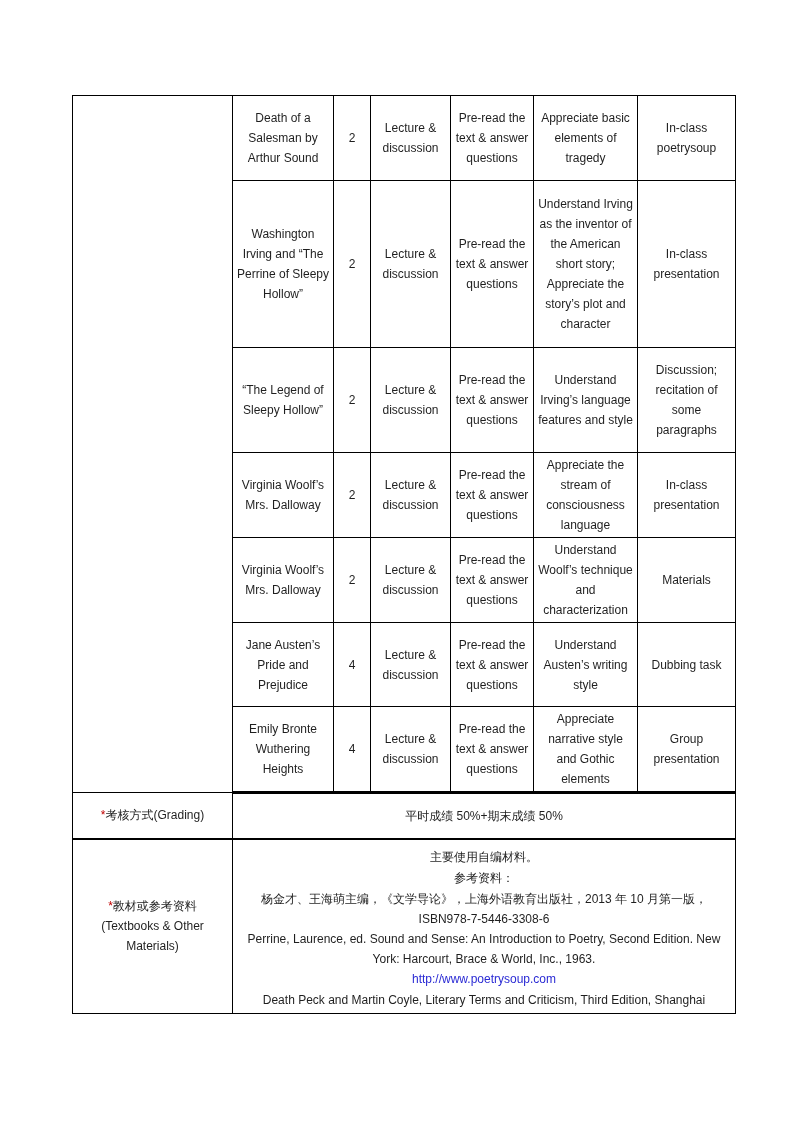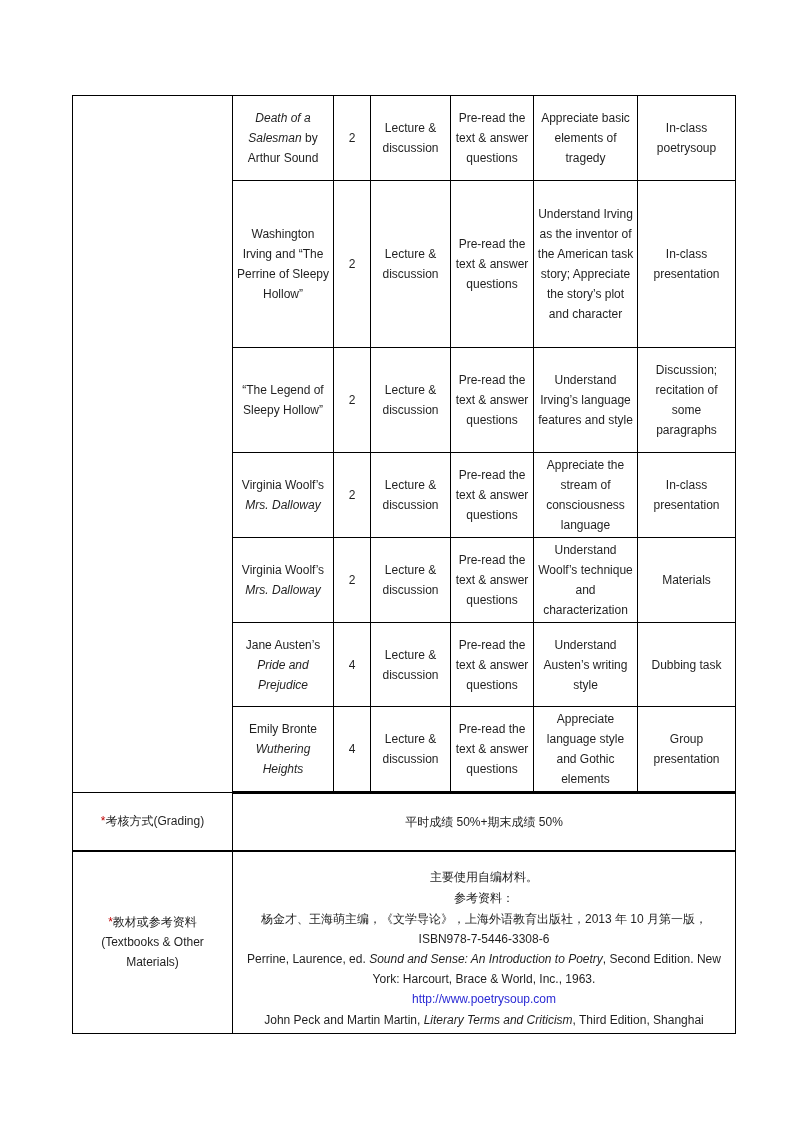--- a/index.html
+++ b/index.html
@@ -29,40 +29,40 @@
   }
   tbody.course tr:nth-child(1){height:85px}
   tbody.course tr:nth-child(2){height:167px}
   tbody.course tr:nth-child(3){height:105px}
   tbody.course tr:nth-child(4){height:84px}
   tbody.course tr:nth-child(5){height:84px}
   tbody.course tr:nth-child(6){height:84px}
   tbody.course tr:nth-child(7){height:86px}
   tbody.course tr:last-child td { border-bottom:3px solid #000; }
   td.left-spacer { border-bottom:1px solid #000 !important; }
-  tr.grading-row { height:58px; }
+  tr.grading-row { height:46px; }
   tr.grading-row td { border-bottom:2px solid #000; }
   tr.materials-row { height:167px; }
   tr.materials-row td { border-bottom:1px solid #000; }
   td.label-cell {
     font-size:12.5px;
     line-height:21px;
     text-align:center;
   }
   td.value-cell {
     text-align:left;
     vertical-align:middle;
     font-size:12.5px;
     line-height:21px;
     padding:4px 7px;
     border-radius:24px;
   }
-  td.value-cell.mat { vertical-align:top; padding-top:15px; }
+  td.value-cell.mat { vertical-align:top; padding-top:7px; }
   .req { color:#c00000; }
-  .it { font-style:italic; }
+  .it { }
   .url { color:#2a2ad4; text-decoration:none; }
   .mline { min-height:21px; }
 </style>
 </head>
 <body>
 
 <div class="page">
   <table class="syllabus">
     <colgroup>
       <col style="width:160px">
@@ -81,21 +81,21 @@
           <td>Lecture &amp; discussion</td>
           <td>Pre-read the text &amp; answer questions</td>
           <td>Appreciate basic elements of tragedy</td>
           <td>In-class poetrysoup</td>
         </tr>
         <tr>
           <td><span>Washington Irving and “The Perrine of Sleepy Hollow”</span></td>
           <td>2</td>
           <td>Lecture &amp; discussion</td>
           <td>Pre-read the text &amp; answer questions</td>
-          <td>Understand Irving as the inventor of the American task story; Appreciate the story’s plot and character</td>
+          <td>Understand Irving as the inventor of the American short story; Appreciate the story’s plot and character</td>
           <td>In-class presentation</td>
         </tr>
         <tr>
           <td><span>“The Legend of Sleepy Hollow”</span></td>
           <td>2</td>
           <td>Lecture &amp; discussion</td>
           <td>Pre-read the text &amp; answer questions</td>
           <td>Understand Irving’s language features and style</td>
           <td>Discussion; recitation of some paragraphs</td>
         </tr>
@@ -121,21 +121,21 @@
           <td>Lecture &amp; discussion</td>
           <td>Pre-read the text &amp; answer questions</td>
           <td>Understand Austen’s writing style</td>
           <td>Dubbing task</td>
         </tr>
         <tr>
           <td><span>Emily Bronte </span><span class="it">Wuthering Heights</span></td>
           <td>4</td>
           <td>Lecture &amp; discussion</td>
           <td>Pre-read the text &amp; answer questions</td>
-          <td>Appreciate language style and Gothic elements</td>
+          <td>Appreciate narrative style and Gothic elements</td>
           <td>Group presentation</td>
         </tr>
       </tbody>
     <tbody>
       <tr class="grading-row">
         <td class="label-cell"><span class="req">*</span><span>考核方式(Grading)</span></td>
         <td class="value-cell" colspan="6">平时成绩 50%+期末成绩 50%</td>
       </tr>
       <tr class="materials-row">
         <td class="label-cell">
@@ -143,19 +143,19 @@
           <div>(Textbooks &amp; Other</div>
           <div>Materials)</div>
         </td>
         <td class="value-cell mat" colspan="6">
           <div>
               <div class="mline"><span>主要使用自编材料。</span></div>
               <div class="mline"><span>参考资料：</span></div>
               <div class="mline"><span>杨金才、王海萌主编，《文学导论》，上海外语教育出版社，2013 年 10 月第一版，ISBN978-7-5446-3308-6</span></div>
               <div class="mline"><span>Perrine, Laurence, ed. </span><span class="it">Sound and Sense: An Introduction to Poetry</span><span>, Second Edition. New York: Harcourt, Brace &amp; World, Inc., 1963.</span></div>
               <div class="mline"><a href="#" class="url">http://www.poetrysoup.com</a></div>
-              <div class="mline"><span>John Peck and Martin Martin, </span><span class="it">Literary Terms and Criticism</span><span>, Third Edition, Shanghai</span></div>
+              <div class="mline"><span>Death Peck and Martin Coyle, </span><span class="it">Literary Terms and Criticism</span><span>, Third Edition, Shanghai</span></div>
             </div>
         </td>
       </tr>
     </tbody>
   </table>
 </div>
 
 </body></html>

